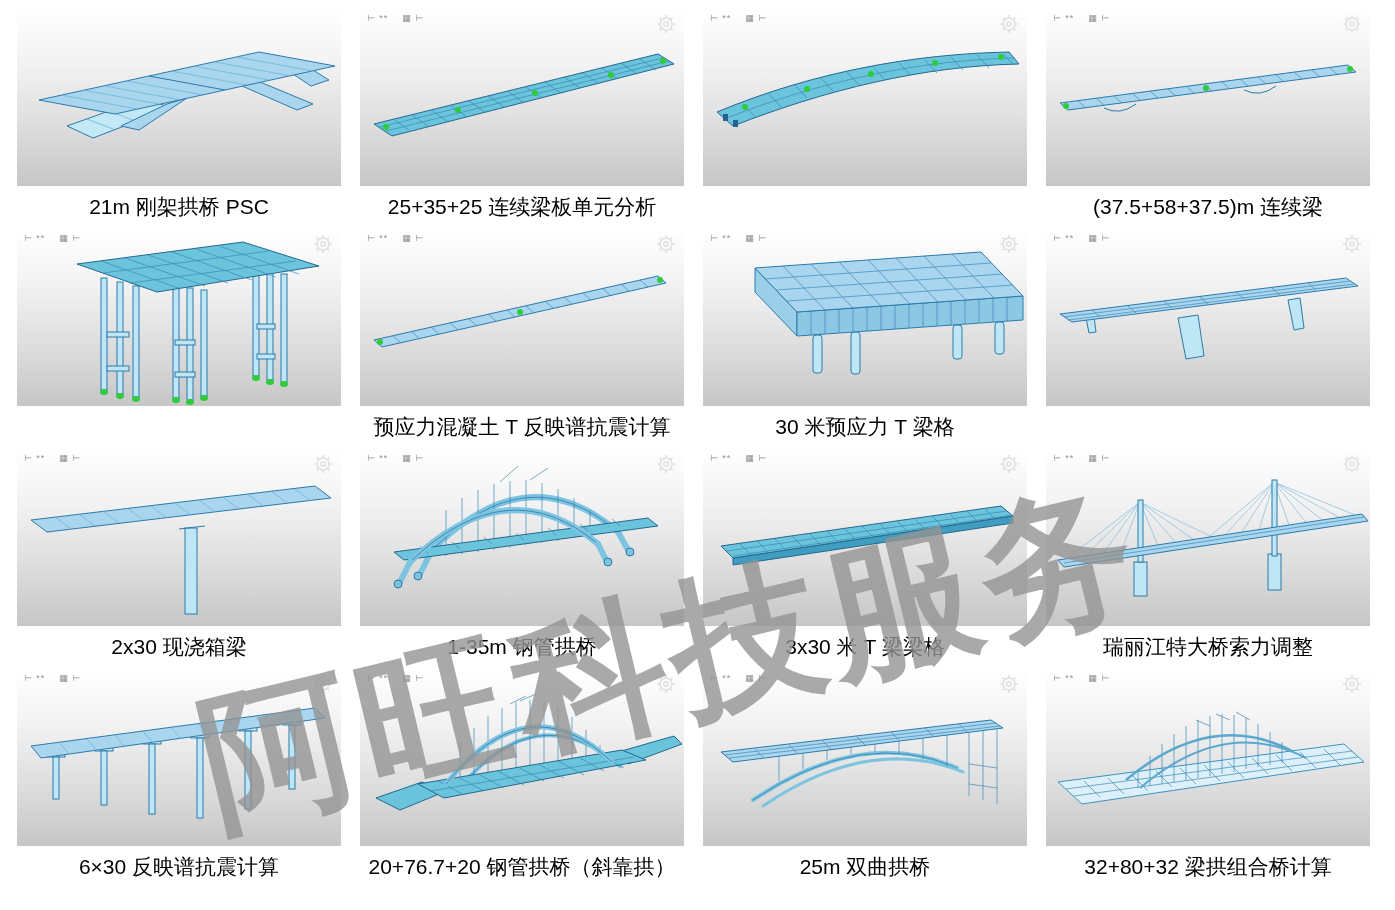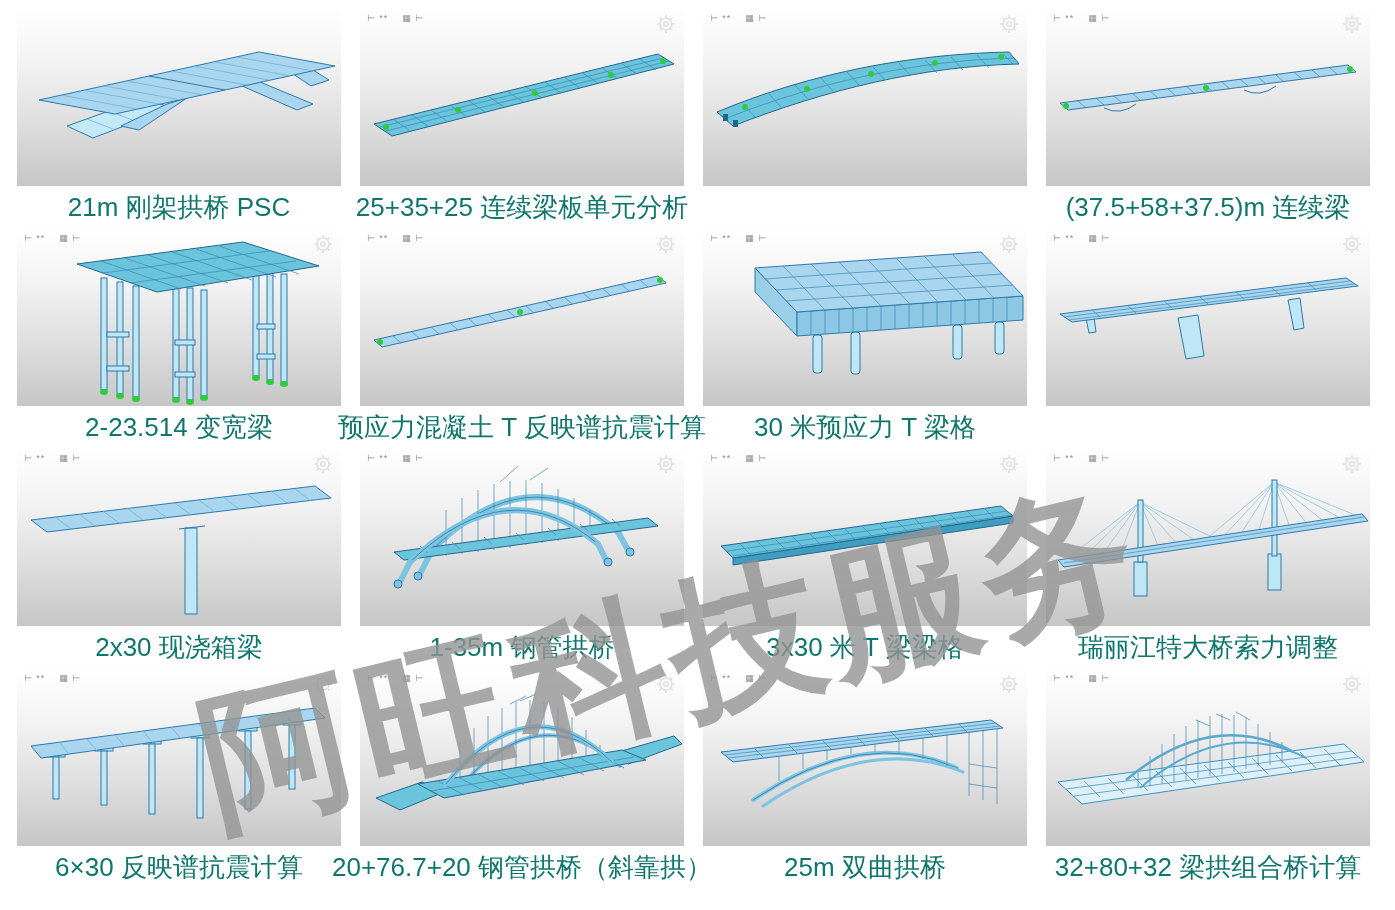--- a/index.html
+++ b/index.html
@@ -8,21 +8,21 @@
   .grid{position:absolute;left:17px;top:8px;display:grid;
         grid-template-columns:repeat(4,324px);column-gap:19px;row-gap:0;}
   figure.cell{margin:0;width:324px;}
   .thumb{position:relative;width:324px;height:178px;overflow:hidden;
          background:linear-gradient(180deg,#ffffff 0%,#f3f3f3 30%,#dedede 65%,#c6c6c6 100%);}
   .marks{position:absolute;top:5px;left:7px;font-size:9px;color:#8f8f8f;
          letter-spacing:1px;z-index:3;display:flex;gap:14px;}
   .gear{position:absolute;top:5px;right:7px;width:22px;height:22px;opacity:.6;z-index:3;}
   .art{position:absolute;inset:0;width:100%;height:100%;}
   .caption{height:42px;display:flex;align-items:center;justify-content:center;
-           font-size:26px;color:#0f766e;white-space:nowrap;}
+           font-size:21px;color:#000000;white-space:nowrap;}
   
   .dk{fill:#a9d6ee;stroke:#2d7aab;stroke-width:1;}
   .dkc{fill:#69c4dc;stroke:#25688e;stroke-width:1;}
   .dkl{fill:#c3e9f6;stroke:#2d7aab;stroke-width:1;}
   .pier{fill:#bfe6f4;stroke:#2d7aab;stroke-width:1;}
   .ln{stroke:#2d7aab;fill:none;stroke-width:1;}
   .st{stroke:#6fb3d6;stroke-width:.8;fill:none;}
   .th{stroke:#3d88b4;stroke-width:.7;fill:none;}
   .cb{stroke:#8fc3dd;stroke-width:.8;fill:none;}
   .rib{stroke:#7cc4e0;fill:none;stroke-linecap:round;}
@@ -167,21 +167,20 @@
           <ellipse class="grn" cx="103" cy="168" rx="4" ry="3"></ellipse>
           <ellipse class="grn" cx="119" cy="171" rx="4" ry="3"></ellipse>
         <ellipse class="grn" cx="159" cy="172" rx="4" ry="3"></ellipse>
           <ellipse class="grn" cx="173" cy="174" rx="4" ry="3"></ellipse>
           <ellipse class="grn" cx="187" cy="170" rx="4" ry="3"></ellipse>
         <ellipse class="grn" cx="239" cy="150" rx="4" ry="3"></ellipse>
           <ellipse class="grn" cx="253" cy="154" rx="4" ry="3"></ellipse>
           <ellipse class="grn" cx="267" cy="156" rx="4" ry="3"></ellipse>
       </svg>
     </div>
-    <figcaption class="caption">2-23.514 变宽梁</figcaption>
   </figure>
 
   <figure class="cell">
     <div class="thumb">
       <div class="marks">
           <span>⊢ **</span>
           <span>▦ ⊢</span>
         </div>
       <svg class="gear">
           <use href="#gearsym"></use>

